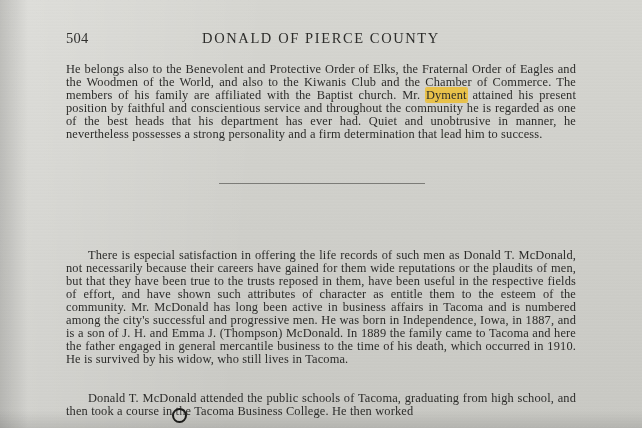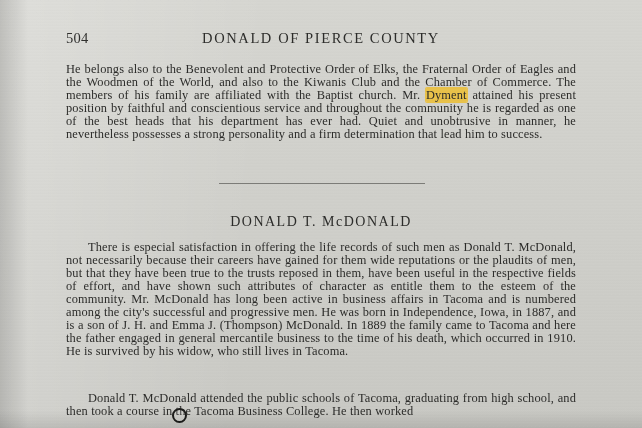--- a/index.html
+++ b/index.html
@@ -70,21 +70,21 @@
     font-size: 12.4px;
     line-height: 13px;
     color: #2b2b29;
     text-align: justify;
     letter-spacing: 0.15px;
   }
   .para p {
     margin: 0;
   }
   .p-top { top: 63px; }
-  .p-mid { top: 241px; }
+  .p-mid { top: 249px; }
   .p-bot { top: 392px; }
   .indent { text-indent: 22px; }
   .highlight {
     background: #e9c24a;
     box-shadow: 0 0 0 1px #e9c24a;
     border-radius: 1px;
     color: #2b2b29;
   }
   
   .rule {
@@ -152,21 +152,20 @@
     </div>
 
     <div class="para p-top">
       <p>
         <span>He belongs also to the Benevolent and Protective Order of Elks, the Fraternal Order of Eagles and the Woodmen of the World, and also to the Kiwanis Club and the Chamber of Commerce. The members of his family are affiliated with the Baptist church. Mr. </span><span class="highlight">Dyment</span><span> attained his present position by faithful and conscientious service and throughout the community he is regarded as one of the best heads that his department has ever had. Quiet and unobtrusive in manner, he nevertheless possesses a strong personality and a firm determination that lead him to success.</span>
       </p>
     </div>
 
     <div class="rule"></div>
 
-    <div class="section-head">DONALD T. McDONALD</div>
 
     <div class="para p-mid indent">
       <p>There is especial satisfaction in offering the life records of such men as Donald T. McDonald, not necessarily because their careers have gained for them wide reputations or the plaudits of men, but that they have been true to the trusts reposed in them, have been useful in the respective fields of effort, and have shown such attributes of character as entitle them to the esteem of the community. Mr. McDonald has long been active in business affairs in Tacoma and is numbered among the city's successful and progressive men. He was born in Independence, Iowa, in 1887, and is a son of J. H. and Emma J. (Thompson) McDonald. In 1889 the family came to Tacoma and here the father engaged in general mercantile business to the time of his death, which occurred in 1910. He is survived by his widow, who still lives in Tacoma.</p>
     </div>
 
     <div class="para p-bot indent">
       <p>Donald T. McDonald attended the public schools of Tacoma, graduating from high school, and then took a course in the Tacoma Business College. He then worked</p>
     </div>
 
   </div>

